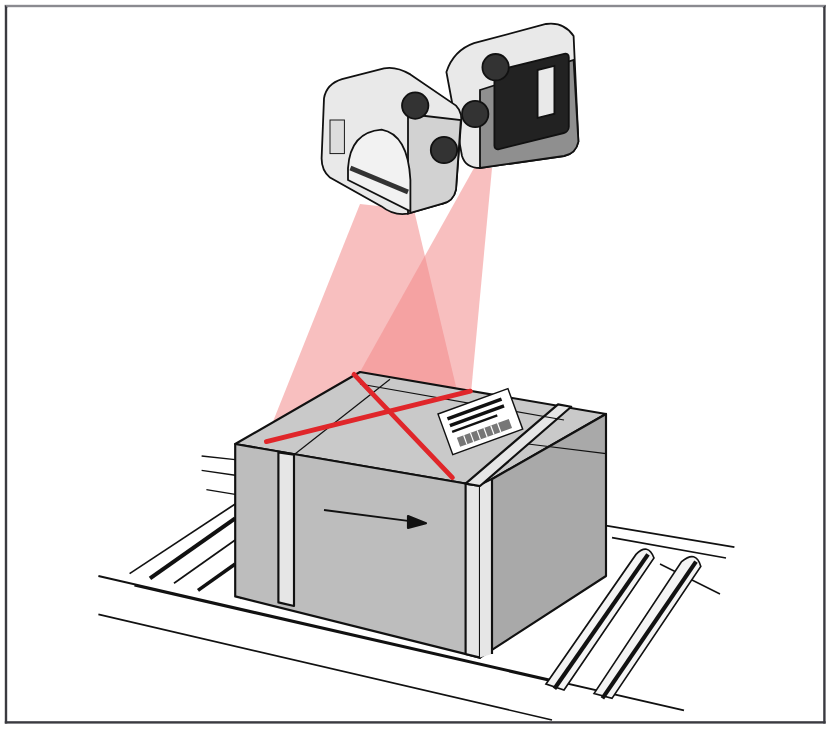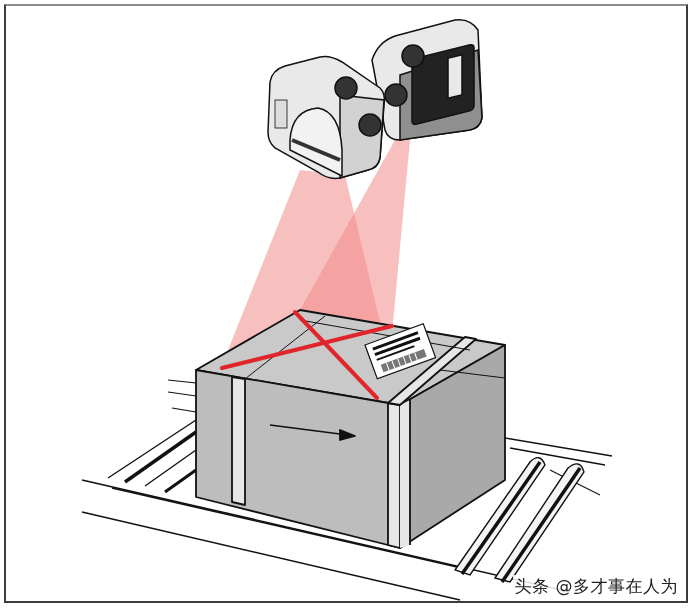--- a/index.html
+++ b/index.html
@@ -107,14 +107,13 @@
       <path d="M270 82 Q272 70 285 66 L320 57 Q330 55 342 62 L380 88 Q386 94 384 105 L380 158 Q378 168 368 170 L340 178 Q328 180 318 172 L275 148 Q268 142 268 132 Z" fill="#e9e9e9"></path>
       <path d="M340 95 L384 100 L380 158 Q378 168 368 170 L340 178 Z" fill="#d2d2d2"></path>
       <path d="M290 140 Q292 110 318 108 Q340 112 342 150 L342 176 L290 150 Z" fill="#f2f2f2"></path>
       <path d="M292 140 L340 160" stroke="#333" stroke-width="4"></path>
       <rect x="275" y="100" width="12" height="28" fill="#ddd" stroke-width="0.8"></rect>
       <circle cx="346" cy="88" r="11" fill="#333"></circle>
       <circle cx="370" cy="125" r="11" fill="#333"></circle>
     </g>
   </svg>
 
-  <div id="watermark">头条 @多才事在人为</div>
 </div>
 
 </body></html>

